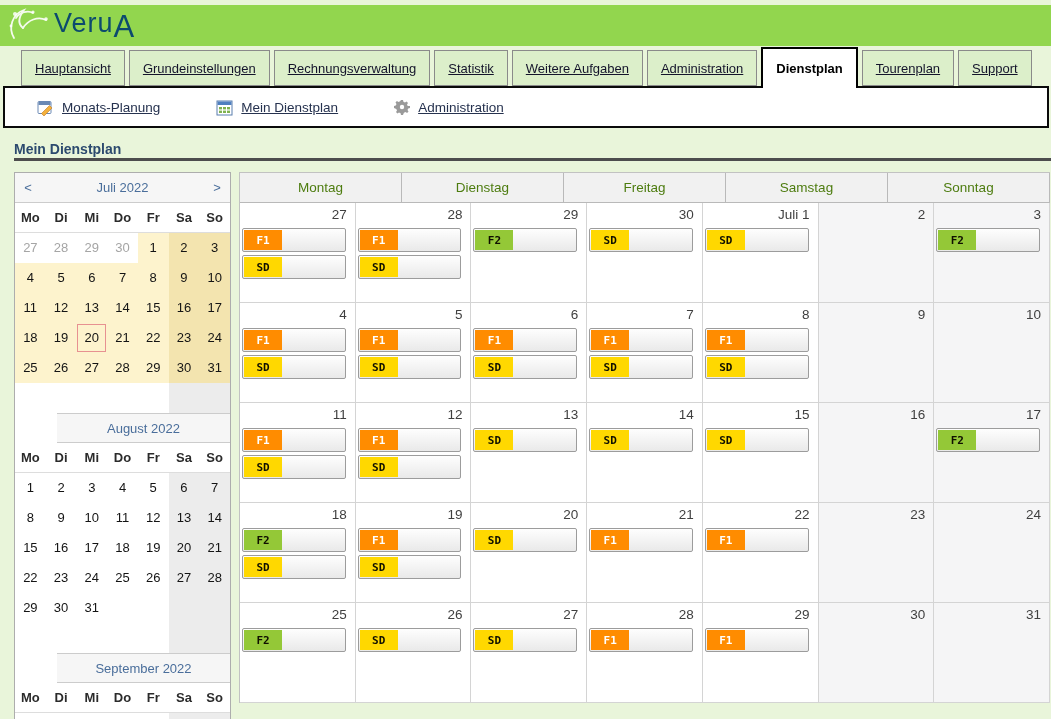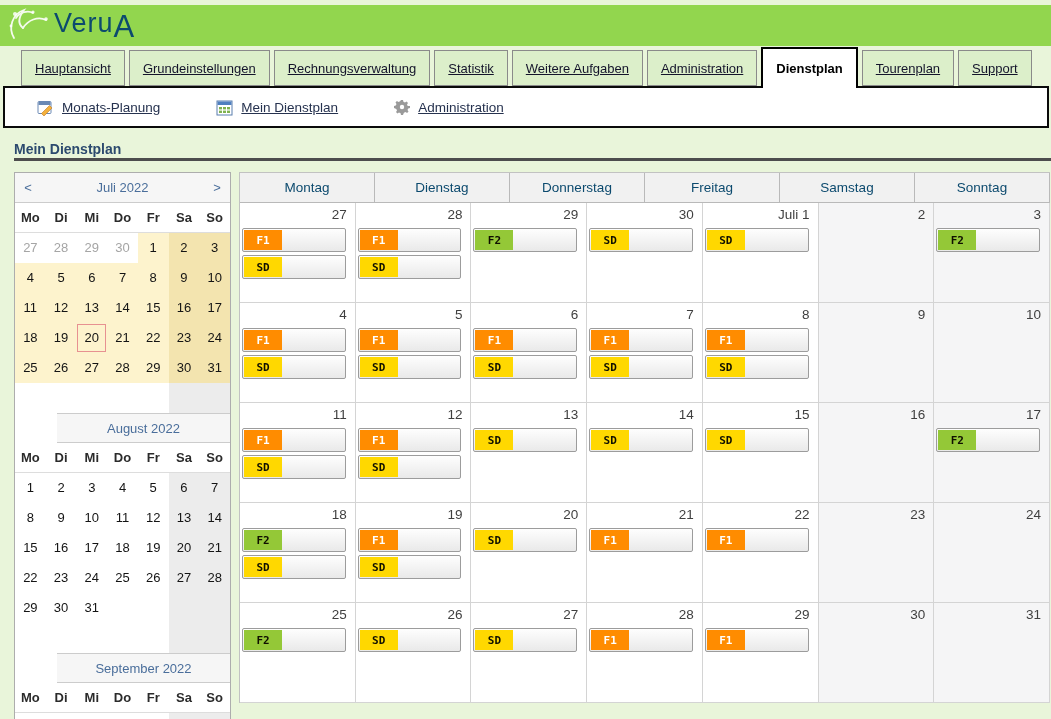--- a/index.html
+++ b/index.html
@@ -48,21 +48,21 @@
   .jm { background:#ffffff; color:#a5a5a5; }
   .jmw { background:#ececec; }
   .pd { background:#ffffff; }
   .pw { background:#ececec; }
   .today { outline:1px solid #e79191; outline-offset:-2px; }
   
   .maincal { position:absolute; left:239px; top:172px; width:811px; background:#fff;
     border-left:1px solid #c2c2c2; border-top:1px solid #c2c2c2; }
   .mrow { display:flex; }
   .mhcell { flex:1; height:30px; border-right:1px solid #b9b9b9; border-bottom:1px solid #b9b9b9;
-    background:#f1f1f1; text-align:center; line-height:30px; font-size:13.5px; color:#0c4a6e; }
+    background:#f1f1f1; text-align:center; line-height:30px; font-size:13.5px; color:#4d7c0f; }
   .mcell { flex:1; height:100px; border-right:1px solid #d4d4d4; border-bottom:1px solid #d4d4d4;
     background:#fff; overflow:hidden; }
   .mcell.wk { background:#f5f5f6; }
   .dnum { text-align:right; padding:4px 8px 2px 0; font-size:13.5px; color:#3f3f3f; height:25px; }
   .ebar { height:24px; margin:0 9px 3px 2px; border:1px solid #9c9c9c; border-radius:2px;
     background:linear-gradient(#fefefe,#e9e9e9); display:flex; align-items:center; cursor:pointer; }
   .badge { width:38px; height:20px; margin-left:1px; display:flex; align-items:center; justify-content:center;
     font-family:"DejaVu Sans Mono", monospace; font-weight:bold; font-size:11px; }
 </style>
 </head>
@@ -314,21 +314,20 @@
       <span class="mini-cell pd">2</span>
       <span class="mini-cell pw">3</span>
       <span class="mini-cell pw">4</span>
     </div>
   </div>
 
 <div class="maincal" id="maincal">
     <div class="mrow">
       <div class="mhcell">Montag</div>
       <div class="mhcell">Dienstag</div>
-      <div class="mhcell">Donnerstag</div>
       <div class="mhcell">Freitag</div>
       <div class="mhcell">Samstag</div>
       <div class="mhcell">Sonntag</div>
     </div>
     <div class="mrow">
       <div class="mcell">
         <div class="dnum">27</div>
         <div class="ebar">
           <span class="badge" style="background: rgb(255, 140, 0); color: rgb(255, 255, 255);">F1</span>
         </div>

